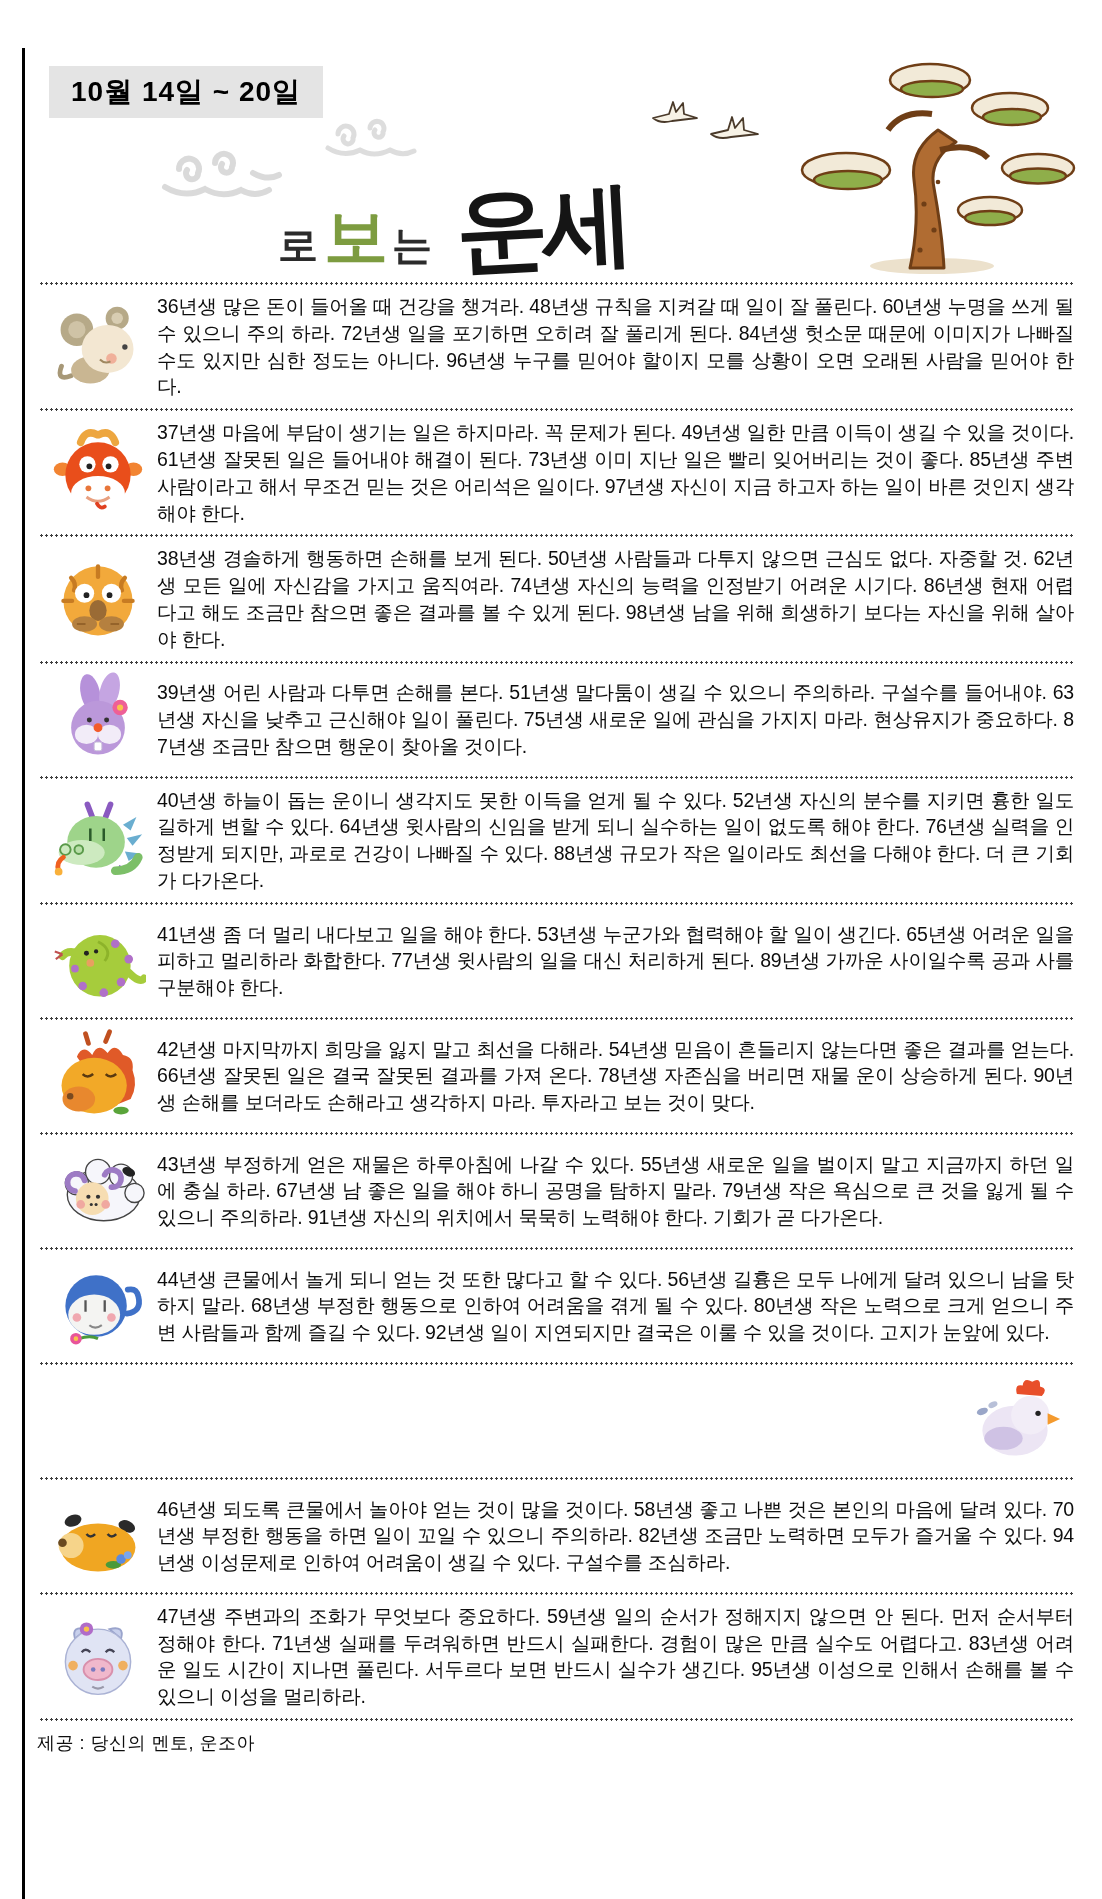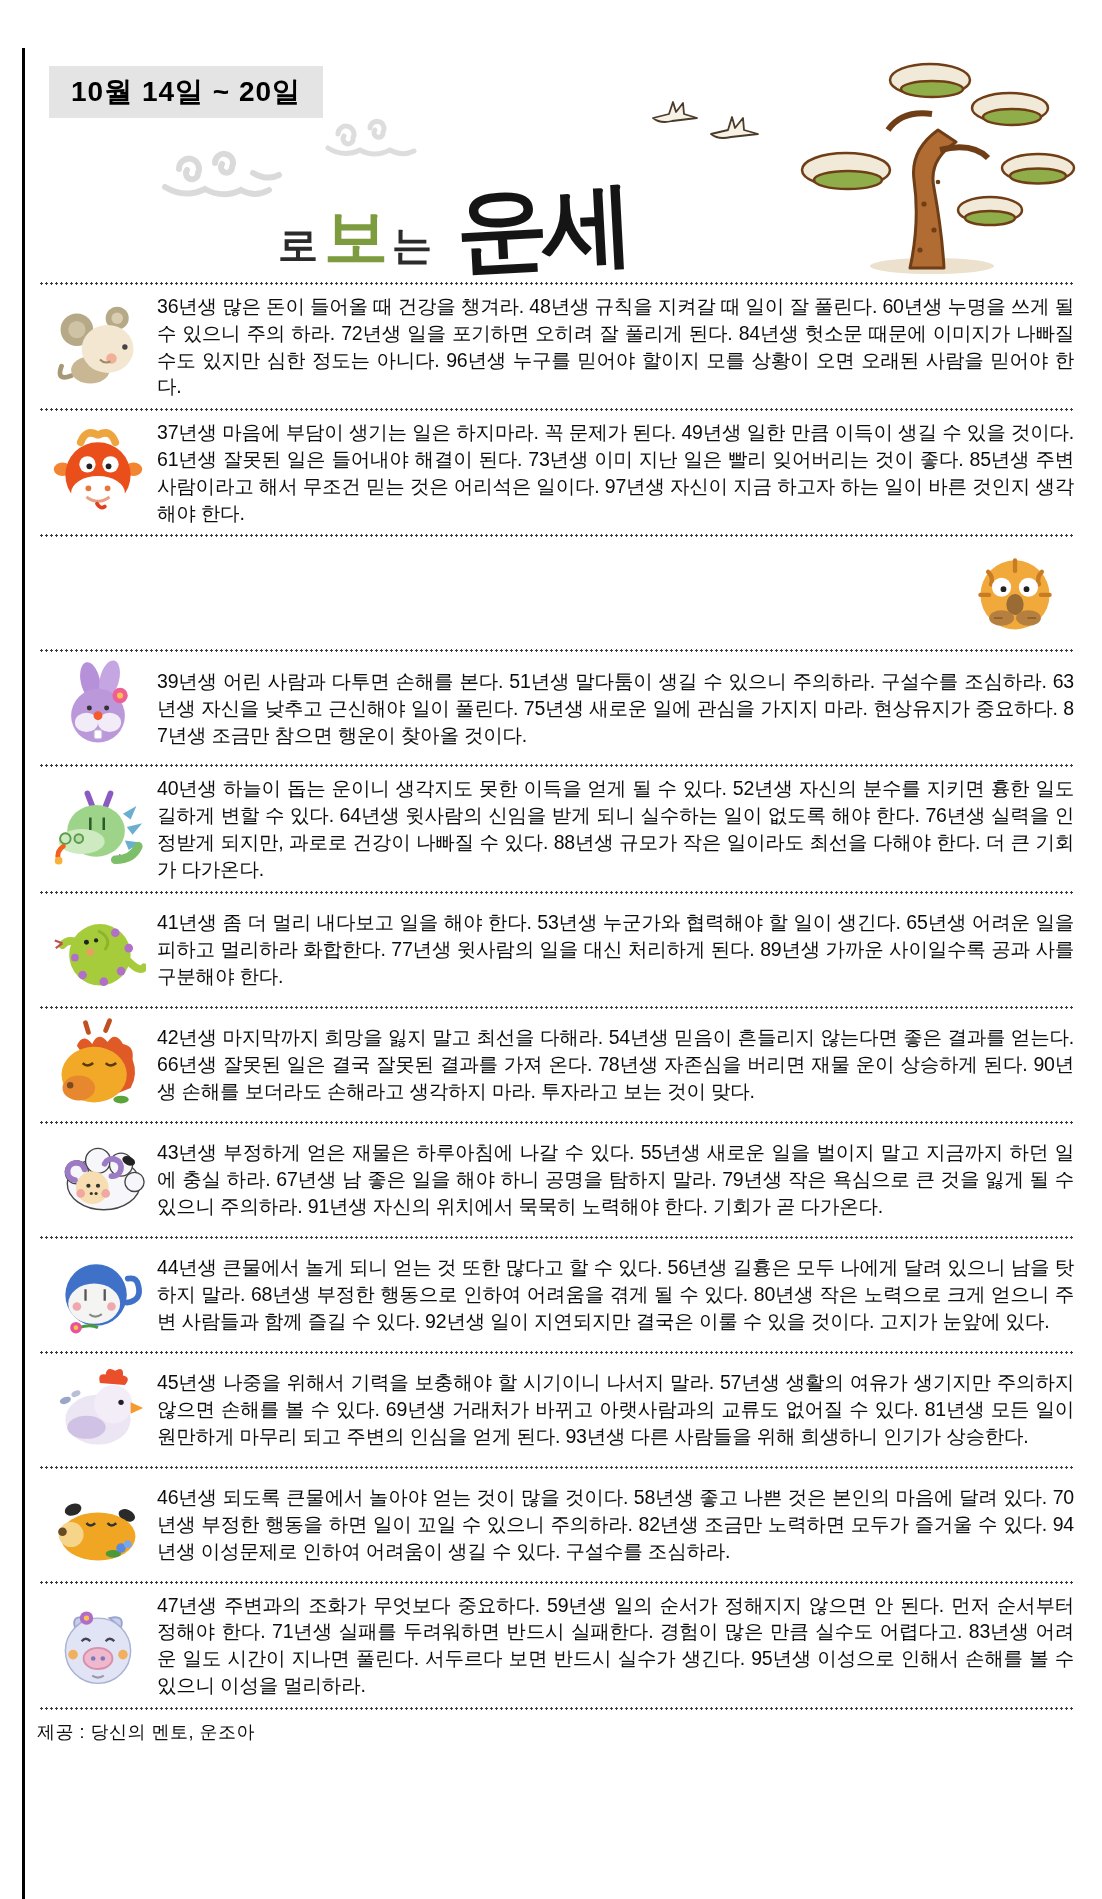--- a/index.html
+++ b/index.html
@@ -155,40 +155,41 @@
         <circle cx="36" cy="44" r="10" fill="#fff"></circle>
             <circle cx="64" cy="44" r="10" fill="#fff"></circle>
         <circle cx="38" cy="46" r="3" fill="#222"></circle>
             <circle cx="62" cy="46" r="3" fill="#222"></circle>
         <ellipse cx="50" cy="62" rx="9" ry="11" fill="#9a6b35"></ellipse>
         <ellipse cx="36" cy="76" rx="13" ry="8" fill="#b5803f"></ellipse>
         <ellipse cx="64" cy="76" rx="13" ry="8" fill="#b5803f"></ellipse>
         <path d="M28 76 h9 M63 76 h9" stroke="#8a5a25" stroke-width="1.6"></path>
       </svg>
     </div>
+    <p class="ftext">38년생 경솔하게 행동하면 손해를 보게 된다. 50년생 사람들과 다투지 않으면 근심도 없다. 자중할 것. 62년생 모든 일에 자신감을 가지고 움직여라. 74년생 자신의 능력을 인정받기 어려운 시기다. 86년생 현재 어렵다고 해도 조금만 참으면 좋은 결과를 볼 수 있게 된다. 98년생 남을 위해 희생하기 보다는 자신을 위해 살아야 한다.</p>
   </div>
   <div class="dots"></div>
 
   <div class="row">
     <div class="icon-cell">
       <svg class="animal" viewBox="0 0 100 100">
         <ellipse cx="42" cy="22" rx="10" ry="20" fill="#b691da" transform="rotate(-12 42 22)"></ellipse>
         <ellipse cx="62" cy="20" rx="10" ry="20" fill="#c5a5e2" transform="rotate(14 62 20)"></ellipse>
         <circle cx="50" cy="58" r="28" fill="#bb98da"></circle>
         <circle cx="73" cy="37" r="8" fill="#ee5f96"></circle>
             <circle cx="73" cy="37" r="3.2" fill="#f9c24c"></circle>
         <ellipse cx="38" cy="65" rx="12" ry="10" fill="#f2ecf8"></ellipse>
         <ellipse cx="62" cy="65" rx="12" ry="10" fill="#f2ecf8"></ellipse>
         <circle cx="41" cy="50" r="2.6" fill="#333"></circle>
             <circle cx="59" cy="50" r="2.6" fill="#333"></circle>
         <circle cx="50" cy="58" r="4.6" fill="#f35b2a"></circle>
         <rect x="46" y="73" width="8" height="9" rx="2" fill="#fff" stroke="#c8c0d8"></rect>
       </svg>
     </div>
-    <p class="ftext">39년생 어린 사람과 다투면 손해를 본다. 51년생 말다툼이 생길 수 있으니 주의하라. 구설수를 조심하라. 63년생 자신을 낮추고 근신해야 일이 풀린다. 75년생 새로운 일에 관심을 가지지 마라. 현상유지가 중요하다. 87년생 조금만 참으면 행운이 찾아올 것이다.</p>
+    <p class="ftext">39년생 어린 사람과 다투면 손해를 본다. 51년생 말다툼이 생길 수 있으니 주의하라. 구설수를 들어내야. 63년생 자신을 낮추고 근신해야 일이 풀린다. 75년생 새로운 일에 관심을 가지지 마라. 현상유지가 중요하다. 87년생 조금만 참으면 행운이 찾아올 것이다.</p>
   </div>
   <div class="dots"></div>
 
   <div class="row">
     <div class="icon-cell">
       <svg class="animal" viewBox="0 0 100 100">
         <g fill="#6aaed0">
               <polygon points="76,34 90,26 84,40"></polygon>
               <polygon points="80,48 96,44 86,56"></polygon>
               <polygon points="78,62 94,64 82,72"></polygon>
@@ -301,21 +302,20 @@
         <path d="M52 22 q-3 -11 6 -9 q1 -9 10 -4 q9 -5 8 5 q9 2 2 10 z" fill="#e84f2a"></path>
         <ellipse cx="50" cy="60" rx="34" ry="26" fill="#ece5f4"></ellipse>
         <circle cx="66" cy="44" r="20" fill="#f2edf7"></circle>
         <ellipse cx="38" cy="68" rx="20" ry="12" fill="#cfc2e4"></ellipse>
         <polygon points="84,42 97,48 84,54" fill="#f49a2e"></polygon>
         <circle cx="74" cy="42" r="2.8" fill="#222"></circle>
         <ellipse cx="16" cy="40" rx="6" ry="3.5" fill="#9aa6c8" transform="rotate(-20 16 40)"></ellipse>
         <ellipse cx="27" cy="33" rx="5" ry="3" fill="#b8c0d8" transform="rotate(-25 27 33)"></ellipse>
       </svg>
     </div>
-    <p class="ftext">45년생 나중을 위해서 기력을 보충해야 할 시기이니 나서지 말라. 57년생 생활의 여유가 생기지만 주의하지 않으면 손해를 볼 수 있다. 69년생 거래처가 바뀌고 아랫사람과의 교류도 없어질 수 있다. 81년생 모든 일이 원만하게 마무리 되고 주변의 인심을 얻게 된다. 93년생 다른 사람들을 위해 희생하니 인기가 상승한다.</p>
   </div>
   <div class="dots"></div>
 
   <div class="row">
     <div class="icon-cell">
       <svg class="animal" viewBox="0 0 100 100">
         <ellipse cx="24" cy="34" rx="9" ry="6" fill="#2a2a2a" transform="rotate(-20 24 34)"></ellipse>
         <ellipse cx="80" cy="40" rx="9" ry="6" fill="#2a2a2a" transform="rotate(25 80 40)"></ellipse>
         <ellipse cx="50" cy="62" rx="39" ry="25" fill="#f0a622"></ellipse>
         <circle cx="22" cy="60" r="13" fill="#f6d48a"></circle>

